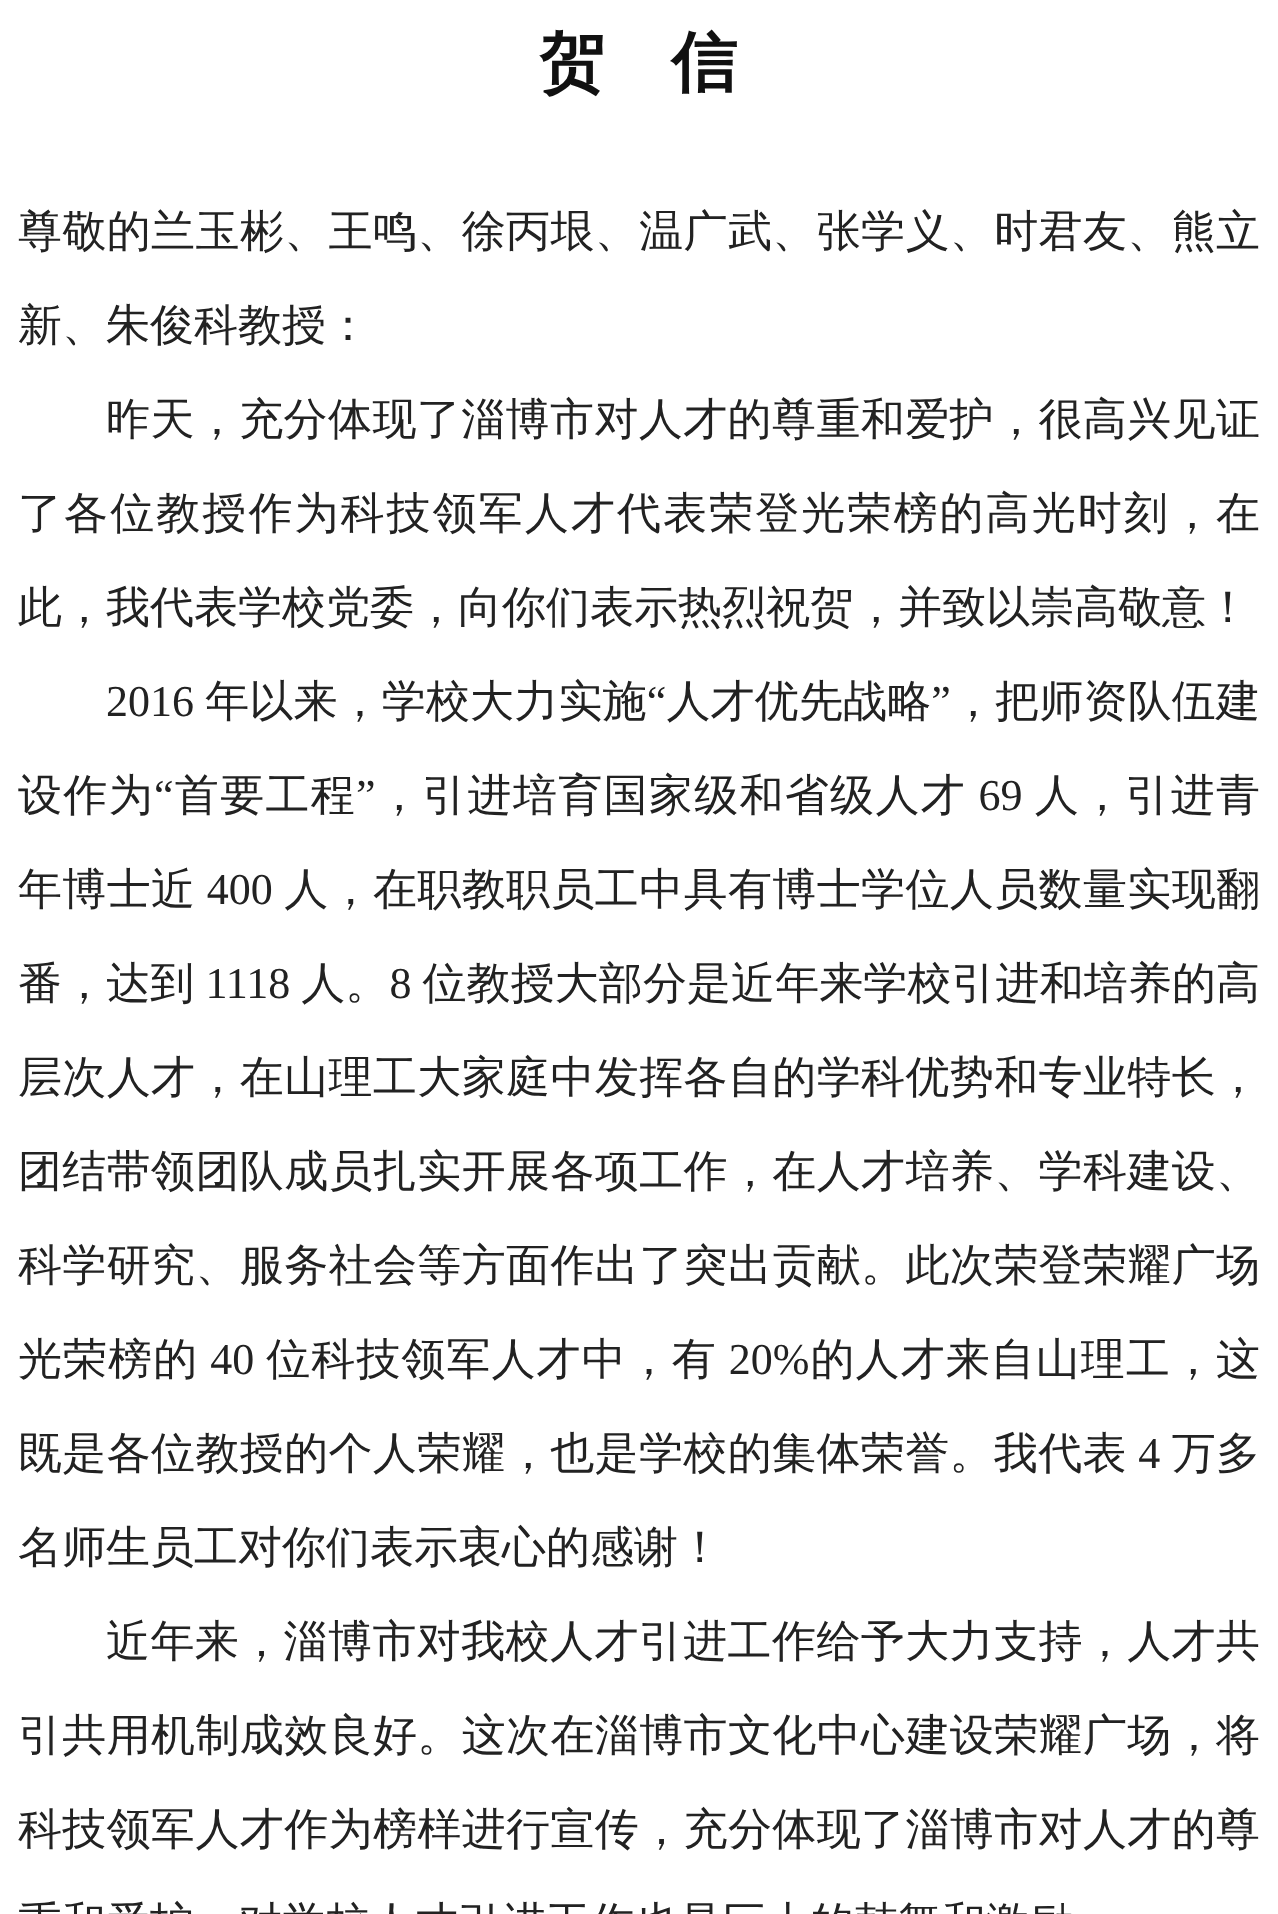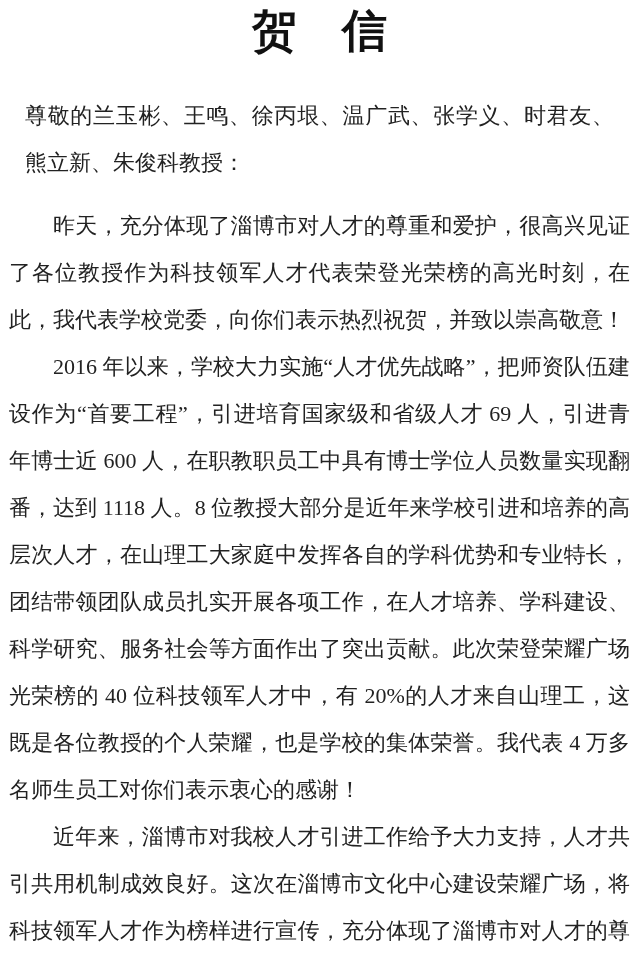--- a/index.html
+++ b/index.html
@@ -17,46 +17,46 @@
     width: 639px;
     height: 957px;
     padding: 8px 9px 0 9px;
     color: #1e1e1e;
     background: #ffffff;
   }
   .title {
     text-align: center;
     font-family: "Liberation Sans", "DejaVu Sans", sans-serif;
     font-weight: bold;
-    font-size: 45px;
+    font-size: 33px;
     line-height: 42px;
     margin: 2px 0 40px 0;
     color: #111111;
   }
   .body-text {
     font-family: "Liberation Serif", "DejaVu Serif", serif;
     font-size: 22px;
     line-height: 47px;
     text-align: justify;
     color: #222222;
   }
   p.salutation {
-    margin: 16px;
+    margin: 0;
     text-indent: 0;
   }
   p.para {
     margin: 0;
     text-indent: 2em;
   }
 </style>
 </head>
 <body>
 
 <div class="page">
   <h1 class="title">贺　信</h1>
   <div class="body-text">
     <p class="salutation">尊敬的兰玉彬、王鸣、徐丙垠、温广武、张学义、时君友、熊立新、朱俊科教授：</p>
     <p class="para">昨天，充分体现了淄博市对人才的尊重和爱护，很高兴见证了各位教授作为科技领军人才代表荣登光荣榜的高光时刻，在此，我代表学校党委，向你们表示热烈祝贺，并致以崇高敬意！</p>
-    <p class="para">2016 年以来，学校大力实施“人才优先战略”，把师资队伍建设作为“首要工程”，引进培育国家级和省级人才 69 人，引进青年博士近 600 人，在职教职员工中具有博士学位人员数量实现翻番，达到 1118 人。8 位教授大部分是近年来学校引进和培养的高层次人才，在山理工大家庭中发挥各自的学科优势和专业特长，团结带领团队成员扎实开展各项工作，在人才培养、学科建设、科学研究、服务社会等方面作出了突出贡献。此次荣登荣耀广场光荣榜的 40 位科技领军人才中，有 20%的人才来自山理工，这既是各位教授的个人荣耀，也是学校的集体荣誉。我代表 4 万多名师生员工对你们表示衷心的感谢！</p>
+    <p class="para">2016 年以来，学校大力实施“人才优先战略”，把师资队伍建设作为“首要工程”，引进培育国家级和省级人才 69 人，引进青年博士近 400 人，在职教职员工中具有博士学位人员数量实现翻番，达到 1118 人。8 位教授大部分是近年来学校引进和培养的高层次人才，在山理工大家庭中发挥各自的学科优势和专业特长，团结带领团队成员扎实开展各项工作，在人才培养、学科建设、科学研究、服务社会等方面作出了突出贡献。此次荣登荣耀广场光荣榜的 40 位科技领军人才中，有 20%的人才来自山理工，这既是各位教授的个人荣耀，也是学校的集体荣誉。我代表 4 万多名师生员工对你们表示衷心的感谢！</p>
     <p class="para">近年来，淄博市对我校人才引进工作给予大力支持，人才共引共用机制成效良好。这次在淄博市文化中心建设荣耀广场，将科技领军人才作为榜样进行宣传，充分体现了淄博市对人才的尊重和爱护，对学校人才引进工作也是巨大的鼓舞和激励。</p>
 
   </div>
 </div>
 
 </body></html>

